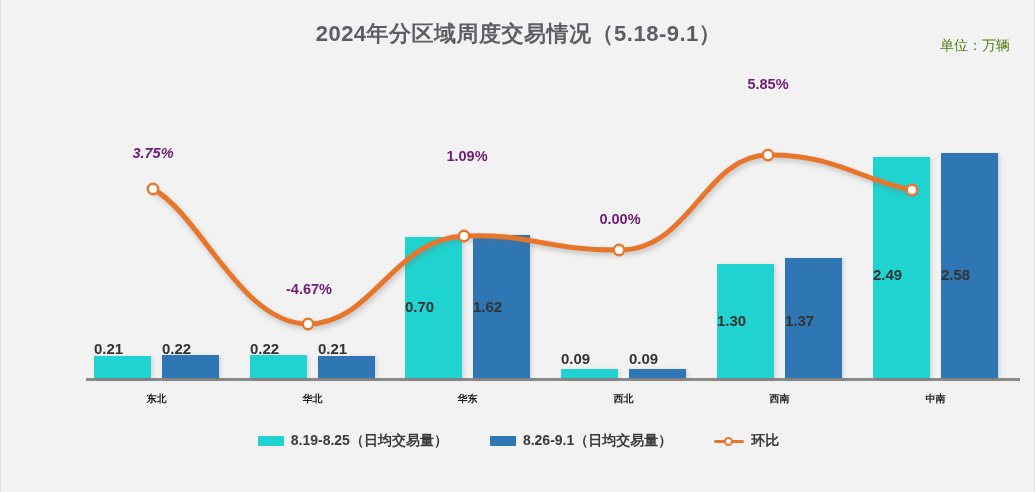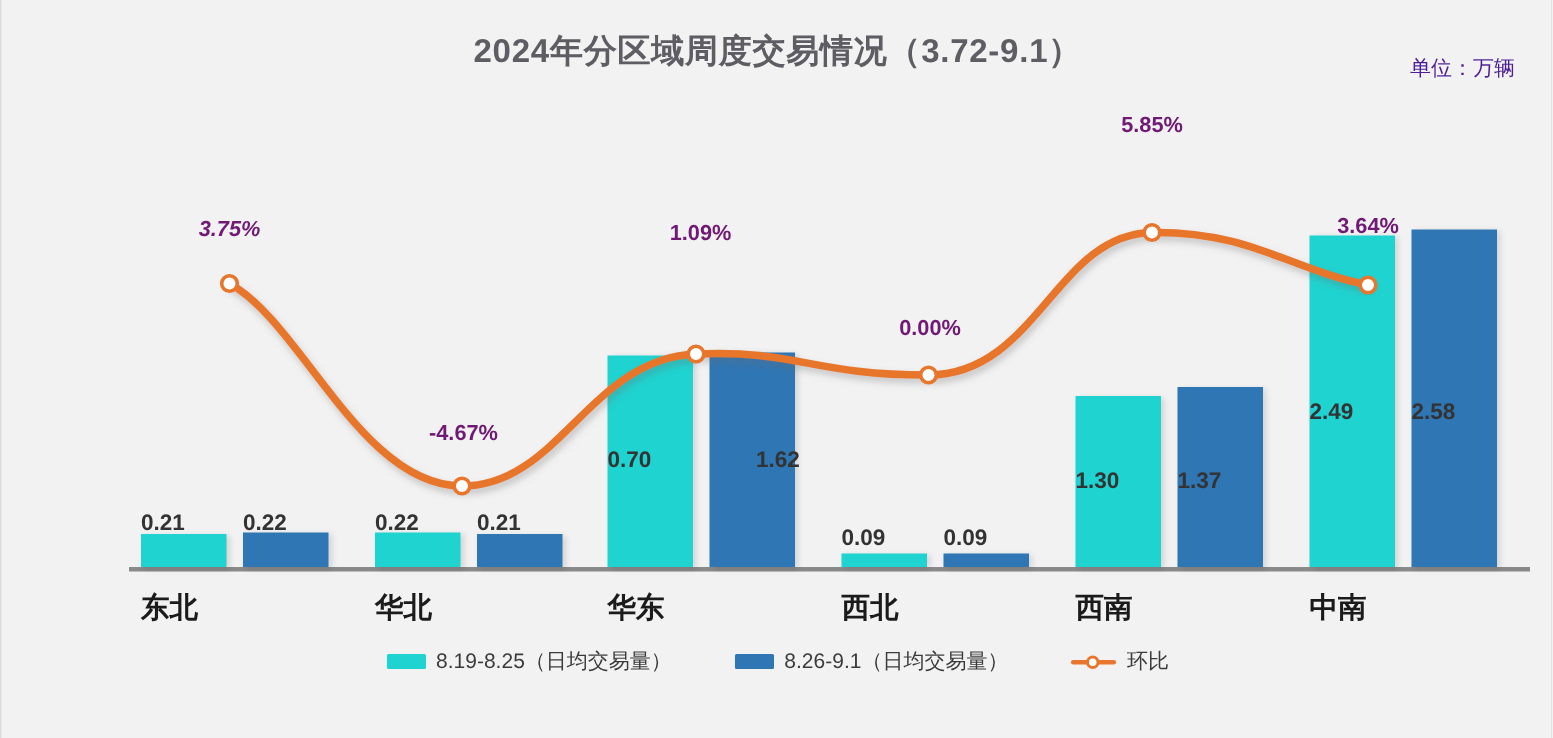--- a/index.html
+++ b/index.html
@@ -35,21 +35,21 @@
     font-weight: bold;
     color: #5d5d63;
     letter-spacing: 0.5px;
     white-space: nowrap;
   }
   #unit-label {
     position: absolute;
     right: 24px;
     top: 37px;
     font-size: 14px;
-    color: #4c1d95;
+    color: #4d7c0f;
     white-space: nowrap;
   }
 
   
   #plot {
     position: absolute;
     left: 0;
     top: 0;
     width: 1035px;
     height: 492px;
@@ -76,24 +76,24 @@
     font-size: 15px;
     font-weight: bold;
     color: #333333;
     text-align: left;
     white-space: nowrap;
   }
 
   .cat-label {
     position: absolute;
     top: 392px;
-    font-size: 19px;
+    font-size: 10px;
     font-weight: bold;
     color: #1b1b1b;
-    text-align: left;
+    text-align: center;
     white-space: nowrap;
   }
 
   #line-svg {
     position: absolute;
     left: 0;
     top: 0;
     width: 1035px;
     height: 492px;
     overflow: visible;
@@ -117,21 +117,21 @@
     display: flex;
     justify-content: center;
     align-items: center;
     gap: 42px;
   }
   .legend-item {
     display: flex;
     align-items: center;
     gap: 7px;
     font-size: 14px;
-    font-weight: normal;
+    font-weight: bold;
     color: #3b3b3b;
     white-space: nowrap;
   }
   .swatch {
     width: 26px;
     height: 10px;
     border-radius: 1px;
   }
   .sw1 { background: #1fd3d0; }
   .sw2 { background: #2f76b4; }
@@ -159,21 +159,21 @@
     background: #ffffff;
     border: 2px solid #e8762c;
     box-sizing: border-box;
   }
 </style>
 </head>
 <body>
 
 <div id="chart-card">
 
-  <div id="chart-title">2024年分区域周度交易情况（3.72-9.1）</div>
+  <div id="chart-title">2024年分区域周度交易情况（5.18-9.1）</div>
   <div id="unit-label">单位：万辆</div>
 
   <div id="plot">
 
     <div id="baseline"></div>
 
     <div class="bar s1" style="left:93px; width:57px; top:356px; height:22px;"></div>
     <div class="bar s1" style="left:249px; width:57px; top:355px; height:23px;"></div>
     <div class="bar s1" style="left:404px; width:57px; top:237px; height:141px;"></div>
     <div class="bar s1" style="left:560px; width:57px; top:369px; height:9px;"></div>
@@ -189,21 +189,21 @@
 
     <div class="bar-value" style="left:93px; width:57px; top:340px;">0.21</div>
     <div class="bar-value" style="left:249px; width:57px; top:340px;">0.22</div>
     <div class="bar-value" style="left:404px; width:57px; top:298px;">0.70</div>
     <div class="bar-value" style="left:560px; width:57px; top:350px;">0.09</div>
     <div class="bar-value" style="left:716px; width:57px; top:312px;">1.30</div>
     <div class="bar-value" style="left:872px; width:57px; top:266px;">2.49</div>
 
     <div class="bar-value" style="left:161px; width:57px; top:340px;">0.22</div>
     <div class="bar-value" style="left:317px; width:57px; top:340px;">0.21</div>
-    <div class="bar-value" style="left:472px; width:57px; top:298px;padding-left:31px;">1.62</div>
+    <div class="bar-value" style="left:472px; width:57px; top:298px;">1.62</div>
     <div class="bar-value" style="left:628px; width:57px; top:350px;">0.09</div>
     <div class="bar-value" style="left:784px; width:57px; top:312px;">1.37</div>
     <div class="bar-value" style="left:940px; width:57px; top:266px;">2.58</div>
 
     <svg id="line-svg" viewBox="0 0 1035 492">
       <defs>
         <filter id="lineshadow" x="-20%" y="-20%" width="140%" height="160%">
           <feDropShadow dx="1.5" dy="3" stdDeviation="2.5" flood-color="#6b6b6b" flood-opacity="0.35"></feDropShadow>
         </filter>
       </defs>
@@ -216,21 +216,20 @@
         <circle cx="767" cy="155" r="5.2" fill="#ffffff" stroke="#e8762c" stroke-width="2.4"></circle>
         <circle cx="911" cy="190" r="5.2" fill="#ffffff" stroke="#e8762c" stroke-width="2.4"></circle>
       </g>
     </svg>
 
     <div class="pct-label" style="left:102px; width:100px; top:145px;font-style:italic;">3.75%</div>
     <div class="pct-label" style="left:258px; width:100px; top:281px;">-4.67%</div>
     <div class="pct-label" style="left:416px; width:100px; top:148px;">1.09%</div>
     <div class="pct-label" style="left:569px; width:100px; top:211px;">0.00%</div>
     <div class="pct-label" style="left:717px; width:100px; top:76px;">5.85%</div>
-    <div class="pct-label" style="left:836px; width:150px; top:143px;">3.64%</div>
 
     <div class="cat-label" style="left:93px; width:125px;">东北</div>
     <div class="cat-label" style="left:249px; width:125px;">华北</div>
     <div class="cat-label" style="left:560px; width:125px;">西北</div>
     <div class="cat-label" style="left:404px; width:125px;">华东</div>
     <div class="cat-label" style="left:716px; width:125px;">西南</div>
     <div class="cat-label" style="left:872px; width:125px;">中南</div>
 
   </div>
 

